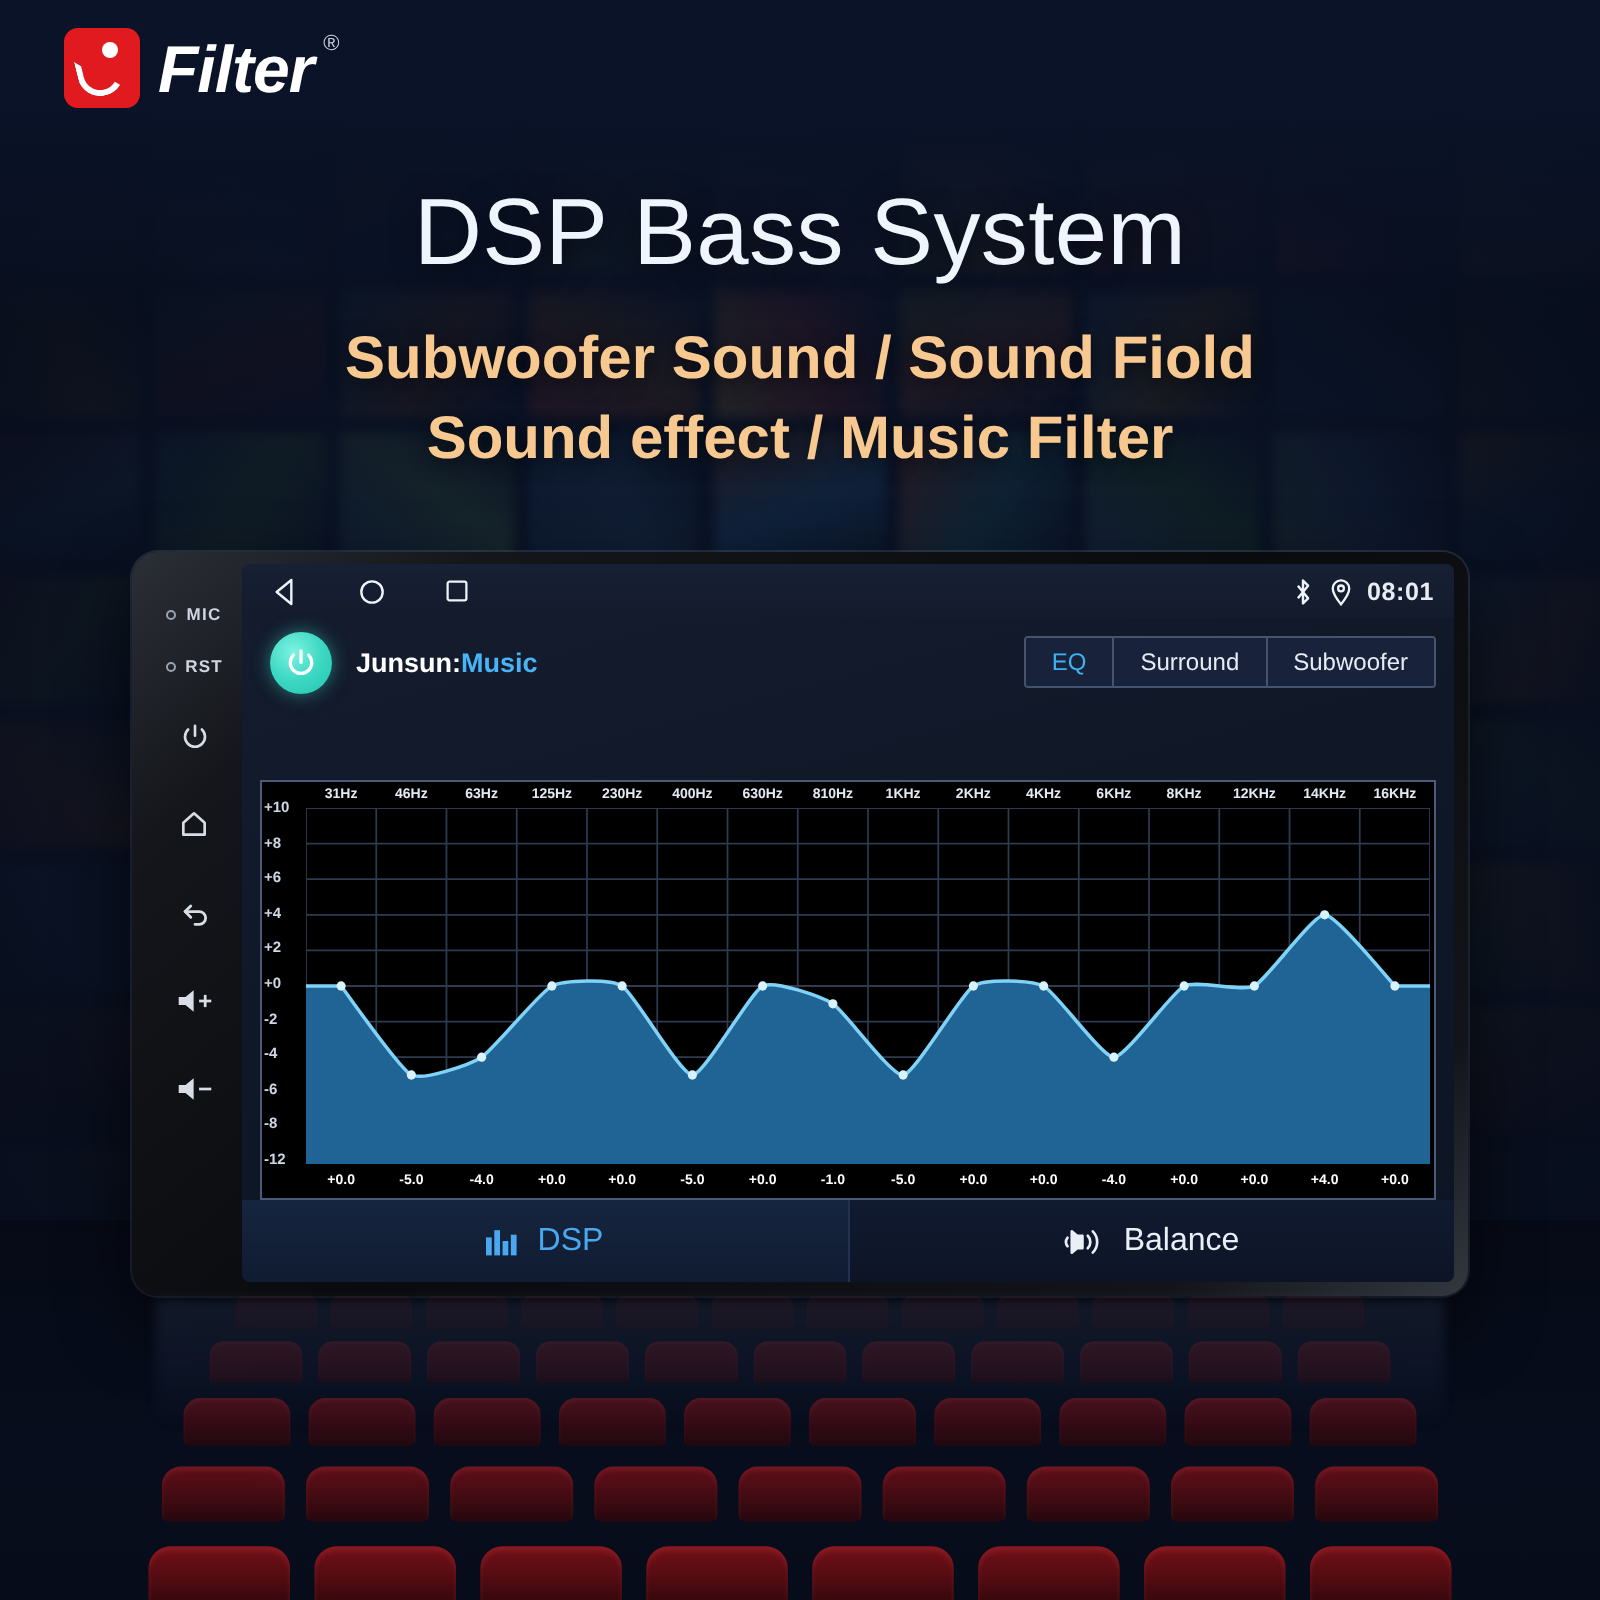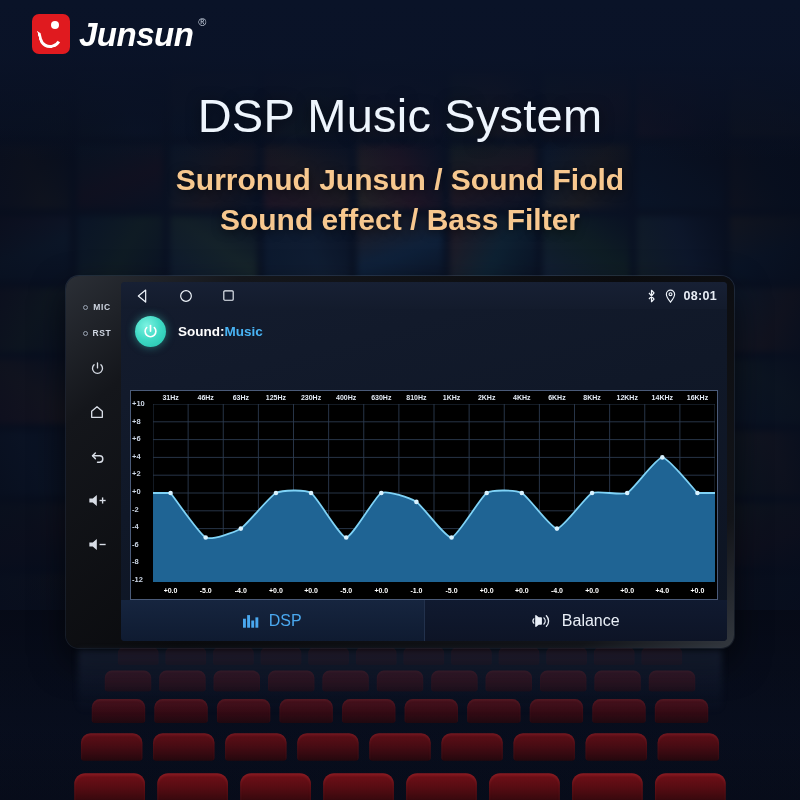--- a/index.html
+++ b/index.html
@@ -351,29 +351,29 @@
     </div>
     <div class="shade"></div>
 </div>
 
 <div id="logo">
   <div class="mark">
     <div class="dot"></div>
     <div class="swoosh"></div>
   </div>
   <div class="wordwrap">
-    <span class="word">Junsun</span>
+    <span class="word">Filter</span>
     <span class="reg">®</span>
   </div>
 </div>
 
-<div id="title">DSP Music System</div>
+<div id="title">DSP Bass System</div>
 <div id="sub">
-  <span class="l">Surronud Junsun / Sound Fiold</span>
-  <span class="l">Sound effect / Bass Filter</span>
+  <span class="l">Subwoofer Sound / Sound Fiold</span>
+  <span class="l">Sound effect / Music Filter</span>
 </div>
 
 <div id="device">
 
   <div class="railwrap">
     <div id="rail">
       <div class="rb small">
         <span class="lbl">
             <i></i>
           <span>MIC</span>
@@ -446,21 +446,26 @@
     </div>
 
     <div id="soundrow">
       <div id="powerdot">
         <svg width="17" height="17" viewBox="0 0 24 24" fill="none" stroke="#ffffff" stroke-width="2.3" stroke-linecap="round">
           <path d="M12 3.5 L12 11.5"></path>
             <path d="M6.6 6.4 A7.6 7.6 0 1 0 17.4 6.4"></path>
         </svg>
       </div>
       <div id="soundlabel">
-        <span>Sound:</span><span class="v">Music</span>
+        <span>Junsun:</span><span class="v">Music</span>
+      </div>
+      <div id="modes">
+        <div class="m on">EQ</div>
+        <div class="m">Surround</div>
+        <div class="m">Subwoofer</div>
       </div>
     </div>
 
     <div id="chartwrap">
       <div id="chart">
         <div class="ylabels">
             <span>+10</span>
             <span>+8</span>
             <span>+6</span>
             <span>+4</span>

